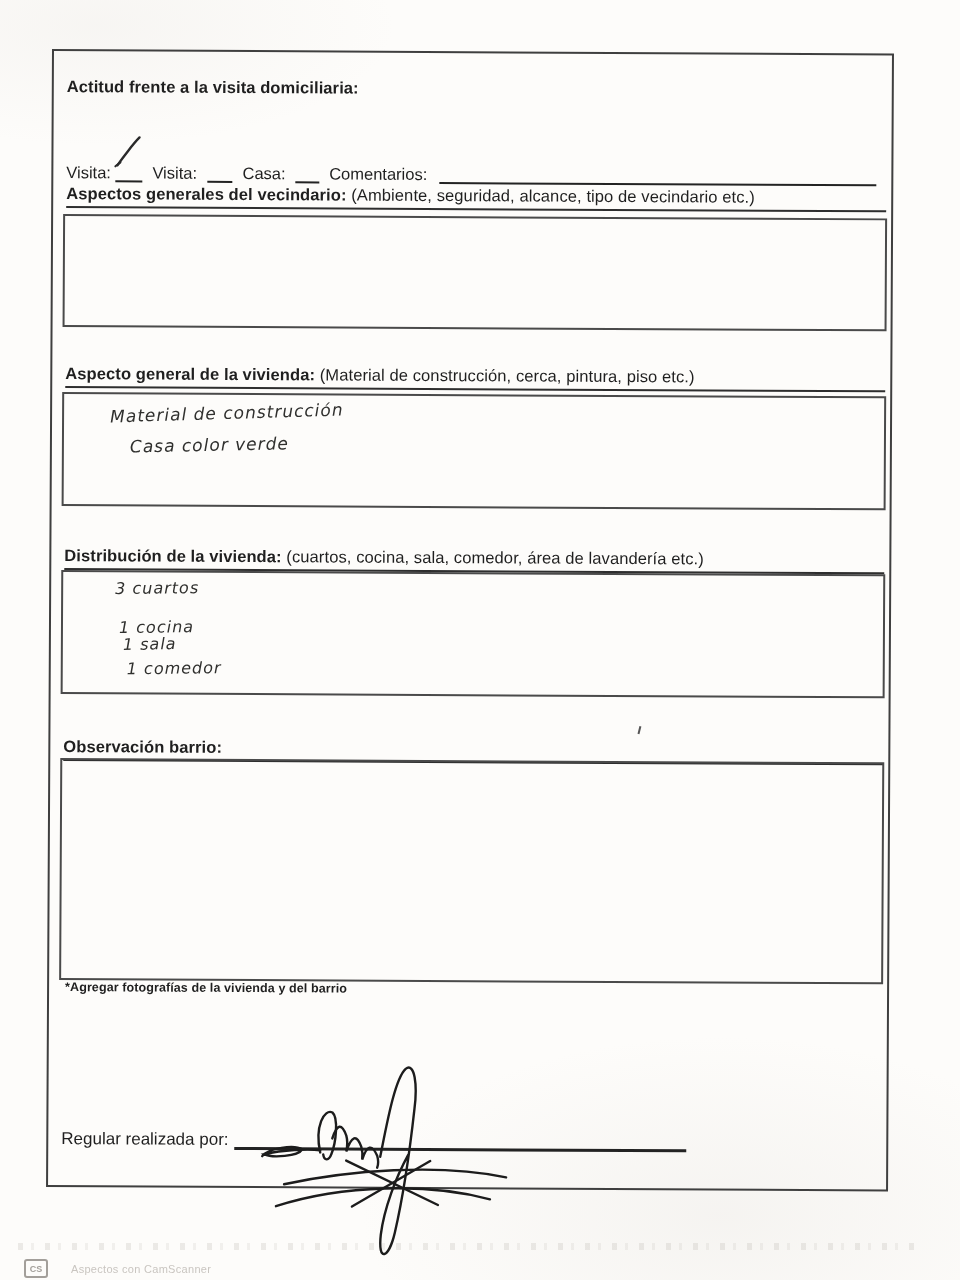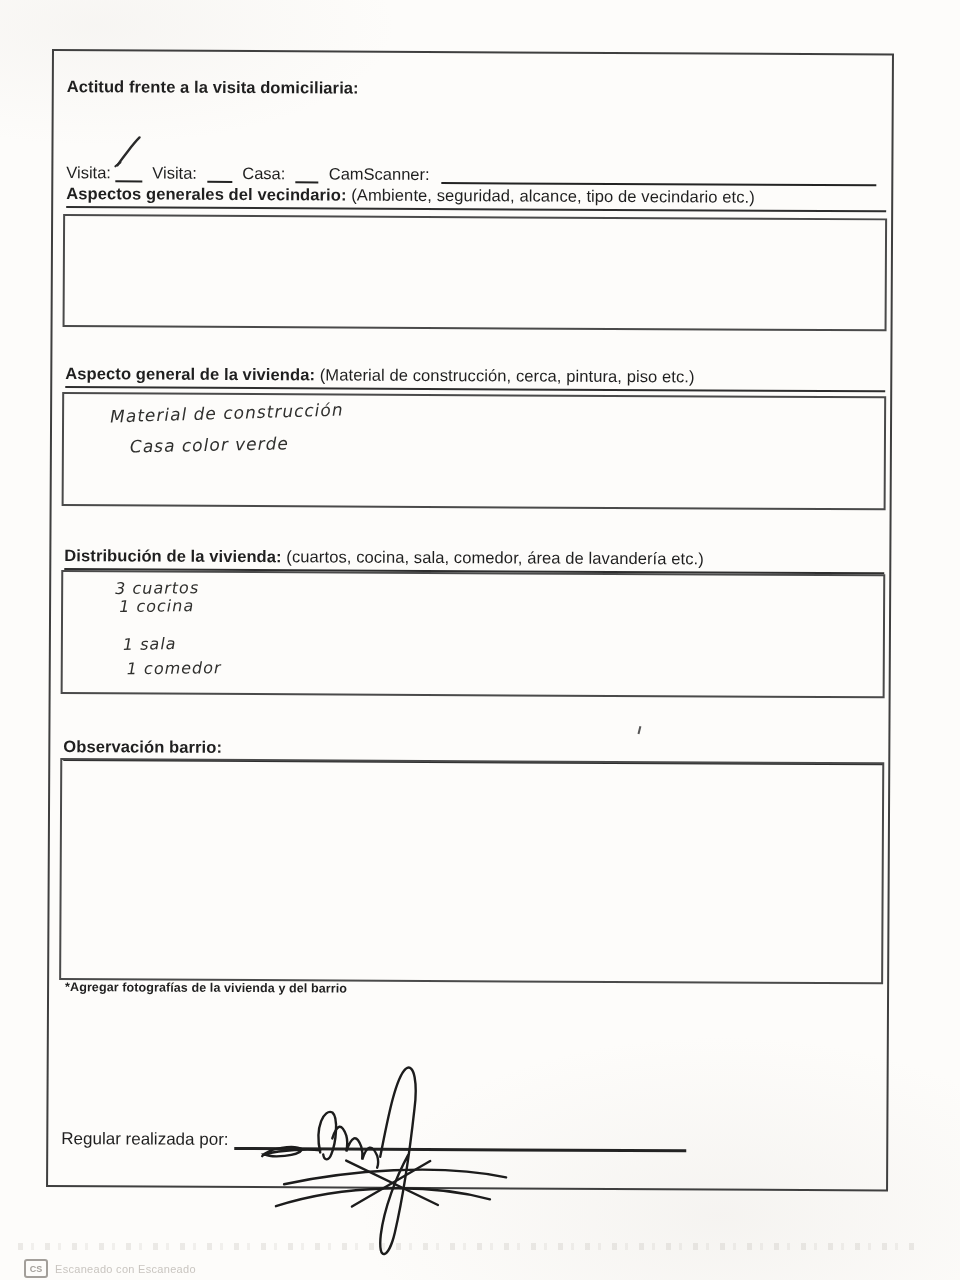--- a/index.html
+++ b/index.html
@@ -21,21 +21,21 @@
   .ansbox{left:10px;width:820px;border:2px solid #4a4a4a;background:transparent;}
   .blank{display:inline-block;border-bottom:2px solid #232323;height:17px;vertical-align:baseline;}
   .hw{font-family:"DejaVu Sans",sans-serif;font-style:italic;color:#30302e;
     white-space:nowrap;letter-spacing:1px;}
   #attitude-row{left:13px;top:112px;width:810px;display:flex;align-items:flex-end;
     font-size:16.5px;column-gap:10px;}
   #footnote{left:16px;top:929px;font-size:12.5px;font-weight:bold;letter-spacing:.1px;}
   #visit-row{left:13px;top:1078px;font-size:17px;display:flex;align-items:flex-end;}
   #speck{left:588px;top:672px;width:2px;height:8px;background:#555;transform:rotate(14deg);}
   
-  #watermark{position:absolute;left:24px;top:1259px;display:flex;align-items:center;gap:7px;}
+  #watermark{position:absolute;left:24px;top:1259px;display:flex;align-items:center;gap:23px;}
   #cs-box{width:20px;height:15px;border:2px solid #a39f9a;border-radius:3px;color:#a39f9a;
     font-size:9px;font-weight:bold;display:flex;align-items:center;justify-content:center;}
   #wm-text{font-size:11px;color:#c9c5c0;letter-spacing:.3px;}
   #noise{position:absolute;left:18px;top:1243px;width:900px;height:7px;opacity:.5;
     background:repeating-linear-gradient(90deg,rgba(175,170,162,.45) 0 5px,transparent 5px 13px,
       rgba(175,170,162,.3) 13px 16px,transparent 16px 27px);}
   svg{overflow:visible;}
 </style>
 </head>
 <body>
@@ -50,21 +50,21 @@
       <span class="blank" style="width:28px;position:relative;margin-left:-6px;">
         <svg width="30" height="34" style="position:absolute;left:-2px;top:-28px;">
           <path d="M4,30 C8,24 20,8 26,2" stroke="#2a2a2a" stroke-width="2.4" fill="none" stroke-linecap="round"></path>
           <path d="M2,31 L7,27" stroke="#2a2a2a" stroke-width="2" fill="none" stroke-linecap="round"></path>
         </svg>
       </span>
       <span>Visita:</span>
       <span class="blank" style="width:26px;"></span>
       <span>Casa:</span>
       <span class="blank" style="width:24px;"></span>
-      <span>CamScanner:</span>
+      <span>Comentarios:</span>
       <span class="blank" style="width:446px;margin-left:2px;"></span>
     </div>
 
     <div class="abs h-row sec-head" style="top:133px;">
       <span class="bold">Aspectos generales del vecindario:</span>
       <span class="hint">(Ambiente, seguridad, alcance, tipo de vecindario etc.)</span>
     </div>
     <div class="abs ansbox" style="top:163px;height:109px;"></div>
 
     <div class="abs h-row sec-head" style="top:313px;">
@@ -75,21 +75,21 @@
       <div class="hw abs" style="left:46px;top:8px;font-size:17px;transform:rotate(-2deg);">Material de construcción</div>
       <div class="hw abs" style="left:66px;top:40px;font-size:17px;transform:rotate(-1.5deg);">Casa color verde</div>
     </div>
 
     <div class="abs h-row sec-head" style="top:495px;">
       <span class="bold">Distribución de la vivienda:</span>
       <span class="hint">(cuartos, cocina, sala, comedor, área de lavandería etc.)</span>
     </div>
     <div class="abs ansbox" style="top:519px;height:120px;">
       <div class="hw abs" style="left:52px;top:6px;font-size:16px;transform:rotate(-1deg);">3 cuartos</div>
-      <div class="hw abs" style="left:56px;top:24px;font-size:16px;transform:rotate(-1deg);">1  cocina</div>
+      <div class="hw abs" style="left:56px;top:45px;font-size:16px;transform:rotate(-1deg);">1  cocina</div>
       <div class="hw abs" style="left:60px;top:62px;font-size:16px;transform:rotate(-1.5deg);">1   sala</div>
       <div class="hw abs" style="left:64px;top:86px;font-size:16px;transform:rotate(-1deg);">1   comedor</div>
     </div>
 
     <div class="abs" id="speck"></div>
 
     <div class="abs h-row sec-head" style="top:686px;">
       <span class="bold">Observación barrio:</span>
     </div>
     <div class="abs ansbox" style="top:707px;height:218px;"></div>
@@ -112,15 +112,15 @@
         <path d="M98,96 L190,140"></path>
         <path d="M182,96 L104,142"></path>
       </g>
     </svg>
 
   </div>
 
   <div id="noise"></div>
   <div id="watermark">
     <div id="cs-box">CS</div>
-    <div id="wm-text">Escaneado con Escaneado</div>
+    <div id="wm-text">Aspectos con CamScanner</div>
   </div>
 </div>
 
 </body></html>

